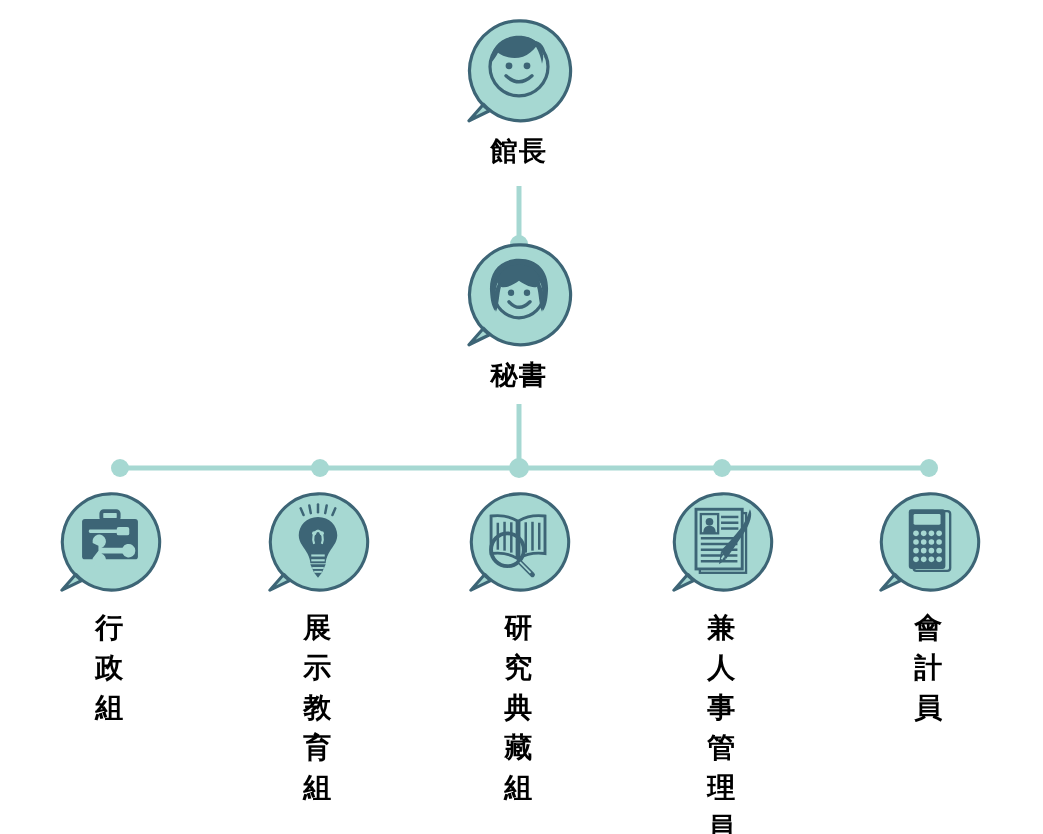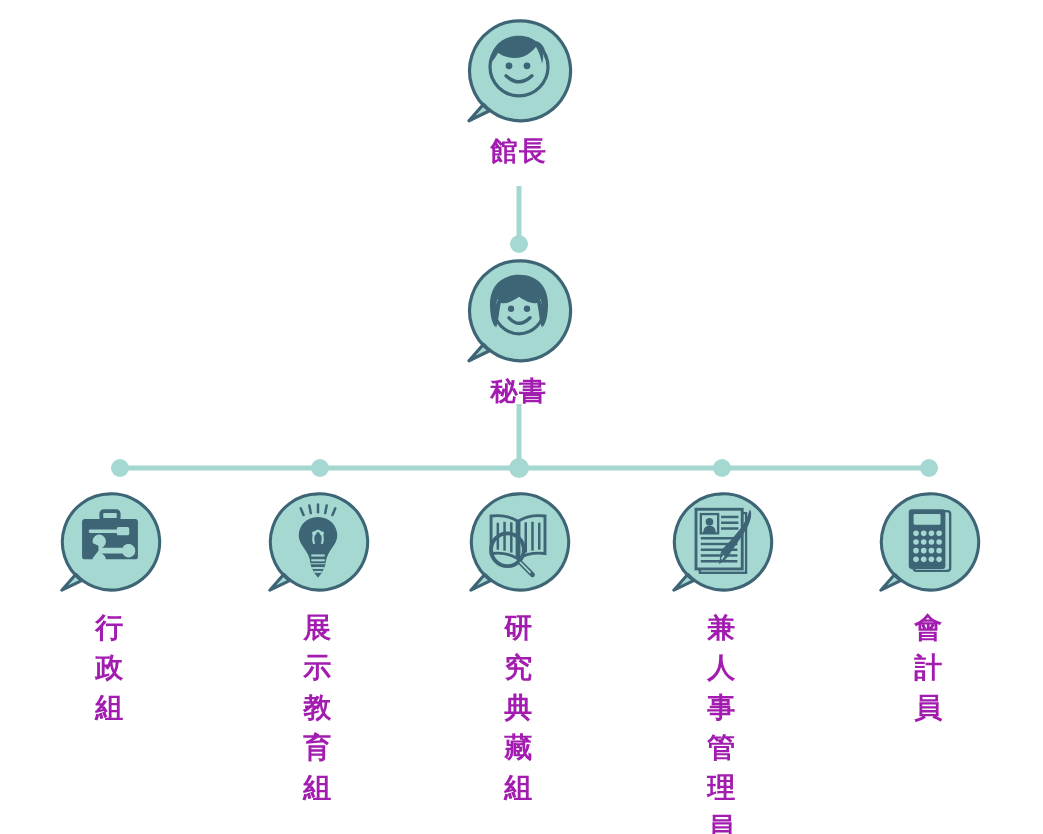--- a/index.html
+++ b/index.html
@@ -30,21 +30,21 @@
     flex-direction: column;
     align-items: center;
   }
   .bubble-wrap {
     position: relative;
   }
   .bubble-wrap svg {
     display: block;
   }
   .label {
-    color: #a21caf;
+    color: #000000;
     font-weight: bold;
     text-align: right;
     letter-spacing: 0.06em;
   }
   .label.horizontal {
     font-size: 27px;
     line-height: 1.2;
     margin-top: 10px;
     white-space: nowrap;
   }
@@ -92,21 +92,21 @@
           <circle cx="44" cy="49" r="3.4" fill="#3d6576"></circle>
           <circle cx="62" cy="49" r="3.4" fill="#3d6576"></circle>
 
           <path d="M41 59 Q54 71 67 59" fill="none" stroke="#3d6576" stroke-width="3.4" stroke-linecap="round"></path>
         </g>
       </svg>
     </div>
     <div class="label horizontal">館長</div>
   </div>
 
-  <div class="node" style="left:519px; top:332px; transform: translate(-50%, -50%);">
+  <div class="node" style="left:519px; top:316px; transform: translate(-50%, -50%);">
     <div class="bubble-wrap">
       <svg width="108" height="108" viewBox="0 0 108 108">
         <path d="M54 4 A50 50 0 1 1 18.5 87.5 L4 104 L24.5 94 A50 50 0 0 1 54 4 Z" fill="#a6d8d2" stroke="#3d6576" stroke-width="3.2" stroke-linejoin="round"></path>
         <g>
 
           <path d="M54 18 C34 18 24 32 25 50 C25.5 60 27 66 30 70 C31 58 33 50 35 45 C44 49 64 49 73 45 C75 50 77 58 78 70 C81 66 82.5 60 83 50 C84 32 74 18 54 18 Z" fill="#3d6576"></path>
 
           <circle cx="54" cy="52" r="25" fill="#a6d8d2" stroke="#3d6576" stroke-width="3.2"></circle>
 
           <path d="M54 24 C40 24 32 33 33 45 C40 49 48 44 54 40 C60 44 68 49 75 45 C76 33 68 24 54 24 Z" fill="#3d6576"></path>

